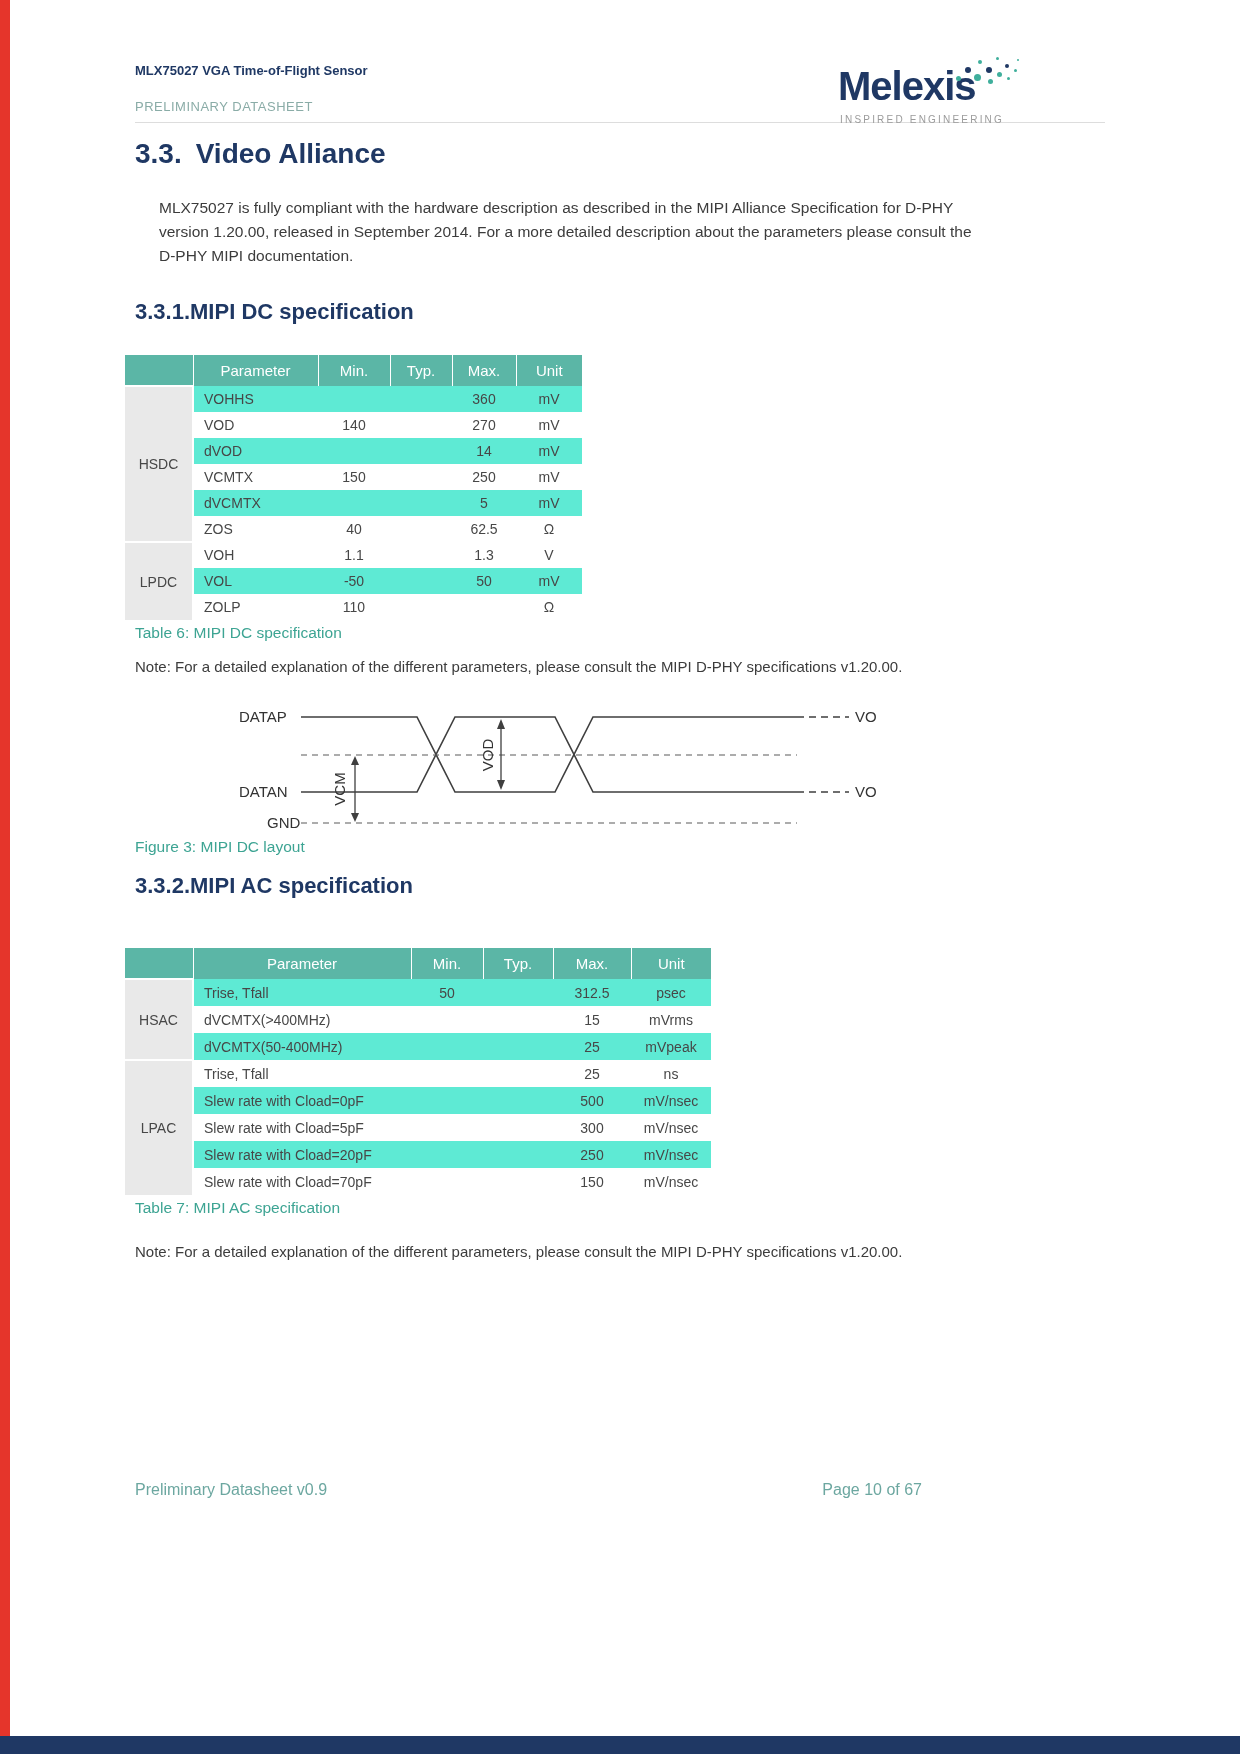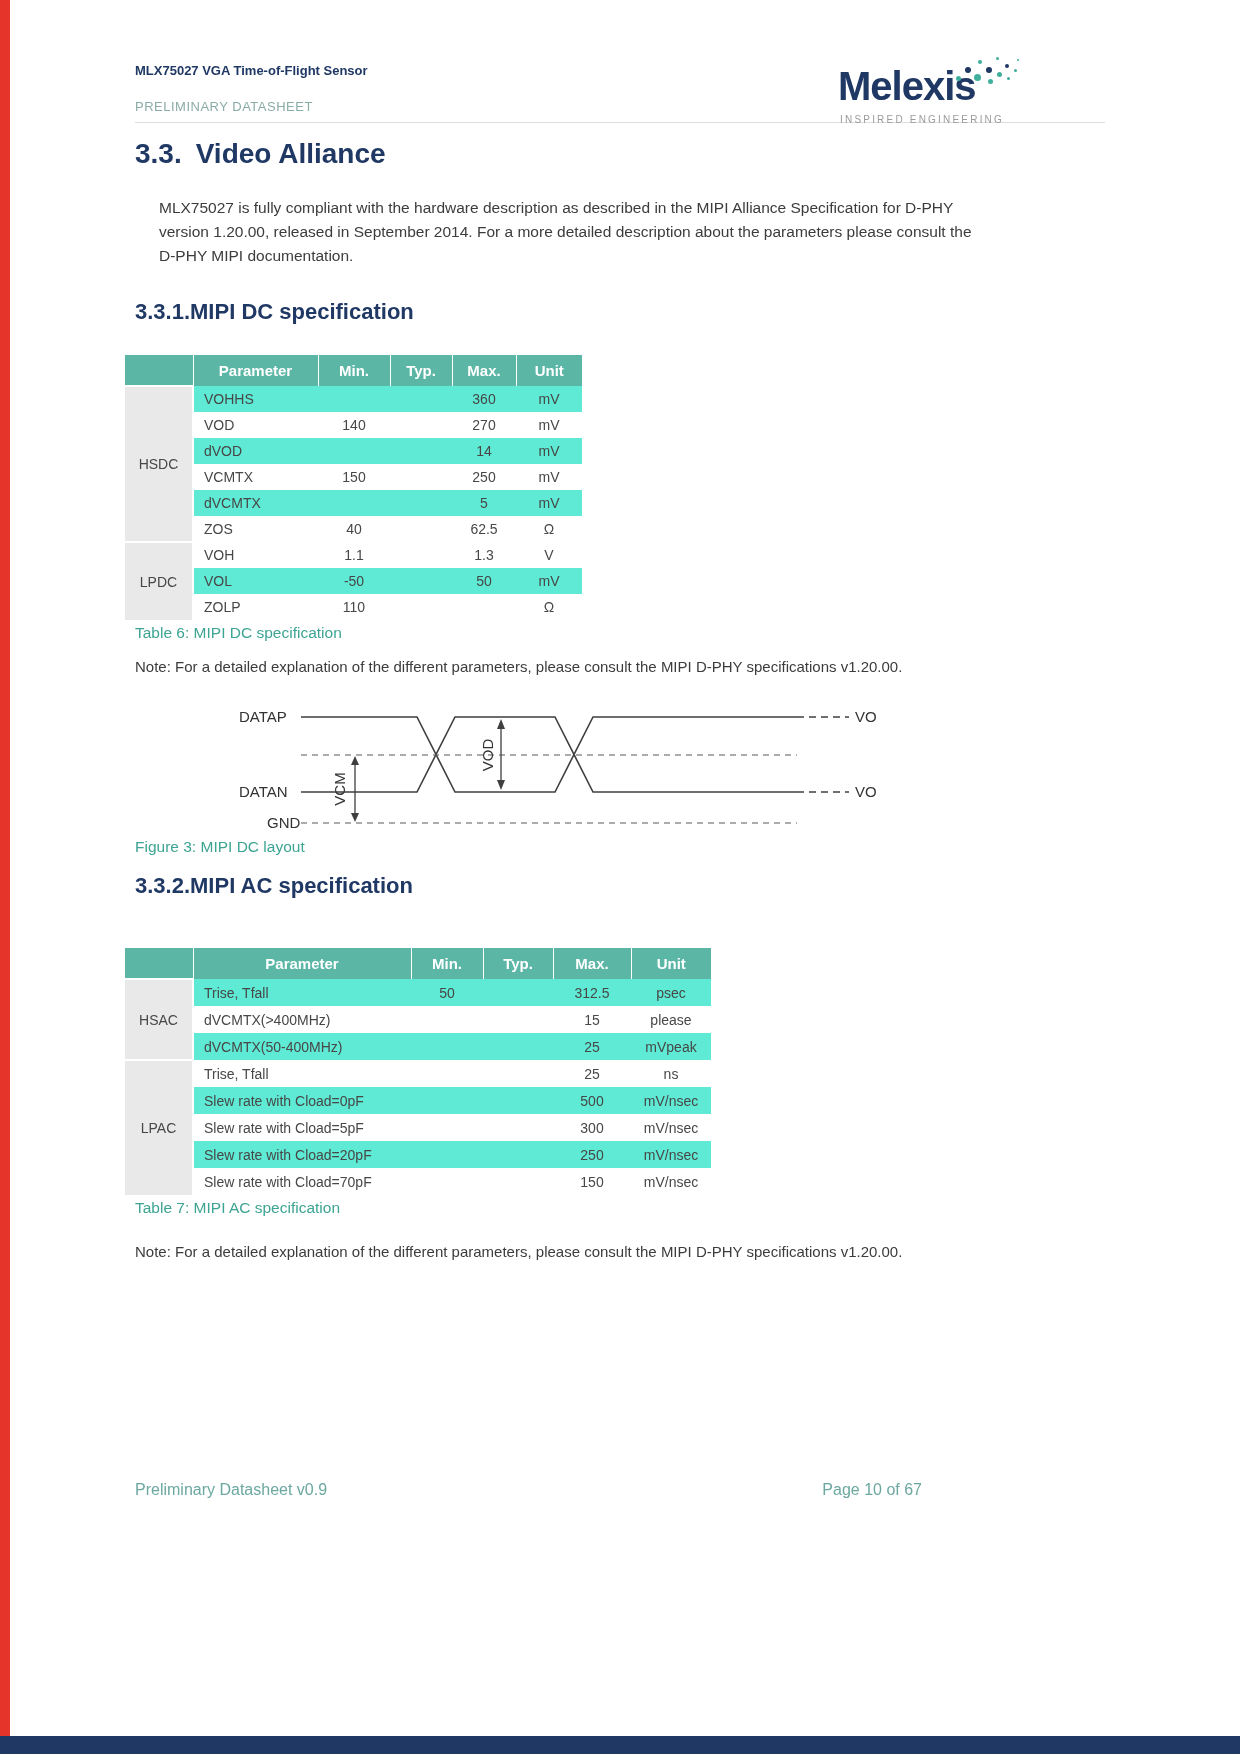--- a/index.html
+++ b/index.html
@@ -36,21 +36,21 @@
   #cap7 { top:1199px; }
   .note { position:absolute; left:135px; font-size:15px; color:#3C3C3C; }
   #note1 { top:658px; }
   #note2 { top:1243px; }
 
   
   .spec-table { position:absolute; left:125px; border-collapse:collapse; table-layout:fixed; font-size:14px; color:#474747; }
   #table6 { top:355px; width:457px; }
   #table7 { top:948px; width:586px; }
   .spec-table th {
-    background:#5BB6A6; color:#ffffff; font-weight:bold; font-size:15px;
+    background:#5BB6A6; color:#ffffff; font-weight:normal; font-size:15px;
     height:31px; border-left:1px solid #ffffff; text-align:center;
   }
   .spec-table th:first-child { border-left:none; }
   .spec-table th.col-param { text-align:center; }
   #table6 .c0{width:68px} #table6 .c1{width:125px} #table6 .c2{width:72px}
   #table6 .c3{width:62px} #table6 .c4{width:64px} #table6 .c5{width:66px}
   #table7 .c0{width:68px} #table7 .c1{width:218px} #table7 .c2{width:72px}
   #table7 .c3{width:70px} #table7 .c4{width:78px} #table7 .c5{width:80px}
   .spec-table td { text-align:center; padding:0 6px; background:#ffffff; }
   #table6 td { height:26px; }
@@ -252,21 +252,21 @@
           <td class="col-min">50</td>
           <td class="col-typ"></td>
           <td class="col-max">312.5</td>
           <td class="col-unit">psec</td>
         </tr>
         <tr>
           <td class="col-param">dVCMTX(&gt;400MHz)</td>
           <td class="col-min"></td>
           <td class="col-typ"></td>
           <td class="col-max">15</td>
-          <td class="col-unit">please</td>
+          <td class="col-unit">mVrms</td>
         </tr>
         <tr class="shaded">
           <td class="col-param">dVCMTX(50-400MHz)</td>
           <td class="col-min"></td>
           <td class="col-typ"></td>
           <td class="col-max">25</td>
           <td class="col-unit">mVpeak</td>
         </tr>
         <tr>
           <td class="group-cell" rowspan="5">LPAC</td>

